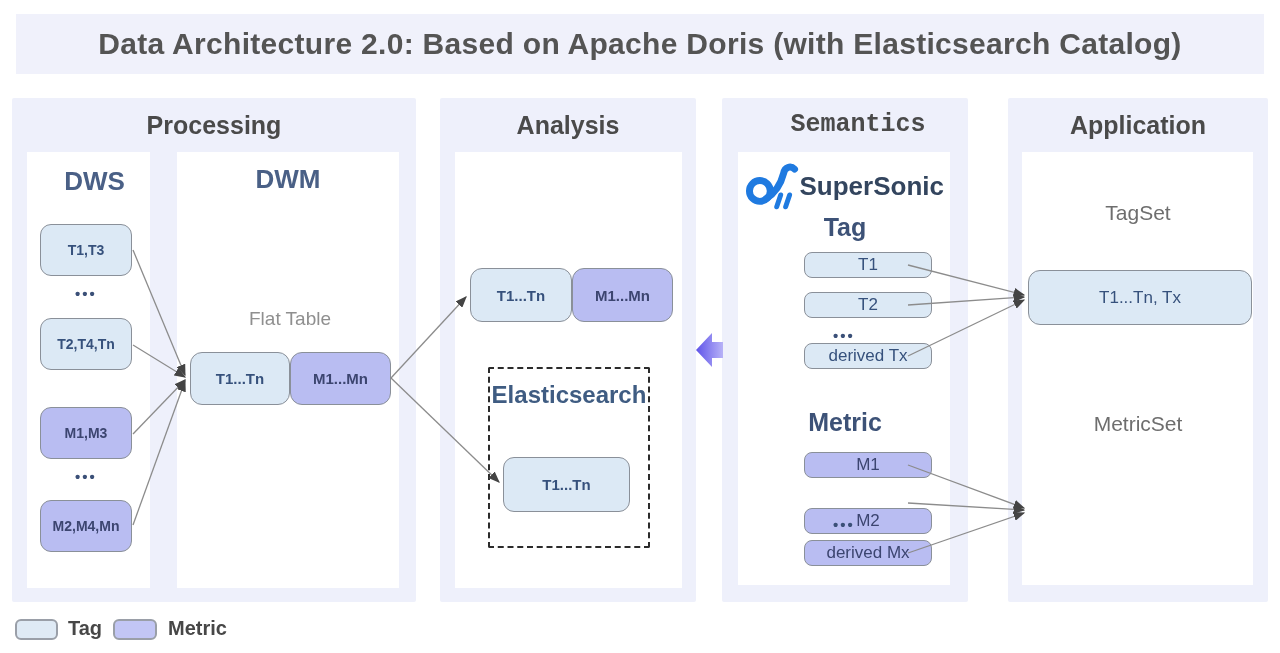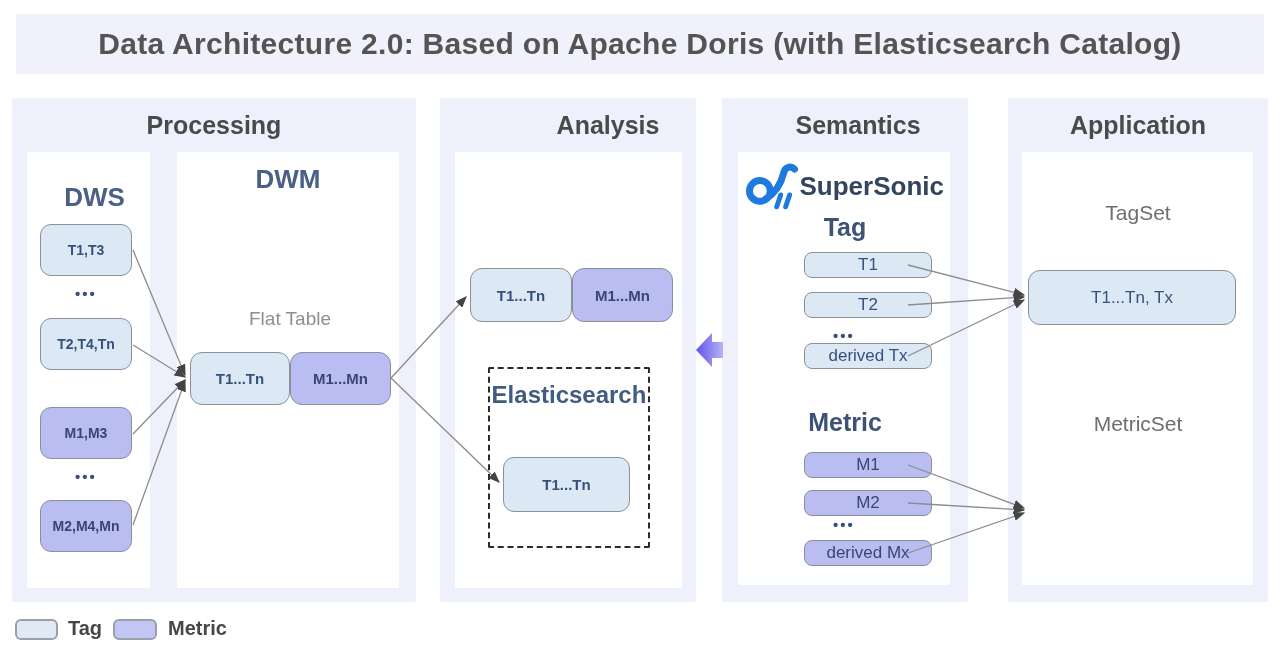--- a/index.html
+++ b/index.html
@@ -15,33 +15,33 @@
   .titlebar span { font-size: 30px; font-weight: bold; color: #545454; letter-spacing: .3px; }
 
   .panel { background: #eef0fb; border-radius: 2px; }
   .p-processing  { left: 12px;   top: 98px; width: 404px; height: 504px; }
   .p-analysis    { left: 440px;  top: 98px; width: 256px; height: 504px; }
   .p-semantics   { left: 722px;  top: 98px; width: 246px; height: 504px; }
   .p-application { left: 1008px; top: 98px; width: 260px; height: 504px; }
 
   .section-title { font-size: 25px; font-weight: bold; color: #4a4a4a; text-align: center; height: 36px; line-height: 36px; }
   .st-processing  { left: 12px;   top: 107px; width: 404px; text-align: center; }
-  .st-analysis    { left: 440px;  top: 107px; width: 256px; margin-left: 40px; }
-  .st-semantics   { left: 722px;  top: 107px; width: 272px; }
+  .st-analysis    { left: 440px;  top: 107px; width: 256px; }
+  .st-semantics   { left: 722px;  top: 107px; width: 272px; font-family: Liberation Mono, monospace; }
   .st-application { left: 1008px; top: 107px; width: 260px; }
 
   .white-col { background: #ffffff; }
   .wc-dws { left: 27px;   top: 152px; width: 123px; height: 436px; }
   .wc-dwm { left: 177px;  top: 152px; width: 222px; height: 436px; }
   .wc-ana { left: 455px;  top: 152px; width: 227px; height: 436px; }
   .wc-sem { left: 738px;  top: 152px; width: 212px; height: 433px; }
   .wc-app { left: 1022px; top: 152px; width: 231px; height: 433px; }
 
   .col-label { font-size: 26px; font-weight: bold; color: #4a6086; text-align: center; height: 34px; line-height: 34px; }
-  .cl-dws { left: 27px;  top: 180px; width: 135px; }
+  .cl-dws { left: 27px;  top: 164px; width: 135px; }
   .cl-dwm { left: 177px; top: 162px; width: 222px; }
 
   .box {
     display: flex; align-items: center; justify-content: center;
     border: 1.5px solid #8a9099; border-radius: 11px;
     font-weight: bold; color: #36517c;
   }
   .tag-fill    { background: #dce9f5; }
   .metric-fill { background: #b9bdf2; color: #3c4570; }
 
@@ -65,21 +65,21 @@
   .ss-logo { left: 744px; top: 160px; width: 200px; height: 52px; display: flex; align-items: center; }
   .ss-text { font-size: 26px; font-weight: bold; color: #33455e; }
 
   .sem-heading { width: 246px; text-align: center; font-size: 25px; font-weight: 600; color: #3d5277; }
   .sh-tag    { left: 722px; top: 213px; }
   .sh-metric { left: 722px; top: 408px; }
   .sem-box { left: 780px; width: 128px; height: 26px; font-size: 17px; font-weight: normal; border-radius: 8px; margin-left: 24px; }
   .sem-dots { left: 780px; width: 128px; }
 
   .app-heading { left: 1008px; width: 260px; text-align: center; font-size: 21px; color: #6e6e6e; }
-  .app-box { left: 1028px; width: 208px; height: 55px; font-size: 17px; font-weight: normal; border-radius: 12px; }
+  .app-box { left: 1028px; width: 224px; height: 55px; font-size: 17px; font-weight: normal; border-radius: 12px; }
 
   .legend-swatch { height: 21px; border: 2px solid #9a9fa8; border-radius: 6px; }
   .lg-tag-sw    { left: 15px;  top: 619px; width: 43px; background: #dfeaf5; }
   .lg-met-sw    { left: 113px; top: 619px; width: 44px; background: #c2c6f5; }
   .legend-label { top: 617px; font-size: 20px; font-weight: 600; color: #474747; }
   .lg-tag-lb { left: 68px; }
   .lg-met-lb { left: 168px; }
 
   svg.overlay { left: 0; top: 0; width: 1280px; height: 653px; pointer-events: none; }
 </style>
@@ -137,21 +137,21 @@
     <span class="ss-text">SuperSonic</span>
   </div>
   <div class="abs sem-heading sh-tag">Tag</div>
   <div class="abs box tag-fill sem-box" style="top:252px">T1</div>
   <div class="abs box tag-fill sem-box" style="top:292px">T2</div>
   <div class="abs dots sem-dots" style="top:327px">•••</div>
   <div class="abs box tag-fill sem-box" style="top:343px">derived Tx</div>
 
   <div class="abs sem-heading sh-metric">Metric</div>
   <div class="abs box metric-fill sem-box" style="top:452px">M1</div>
-  <div class="abs box metric-fill sem-box" style="top:490px">M2</div>
+  <div class="abs box metric-fill sem-box" style="top:508px">M2</div>
   <div class="abs dots sem-dots" style="top:516px">•••</div>
   <div class="abs box metric-fill sem-box" style="top:540px">derived Mx</div>
 
   <div class="abs app-heading" style="top:201px">TagSet</div>
   <div class="abs box tag-fill app-box" style="top:270px">T1...Tn, Tx</div>
   <div class="abs app-heading" style="top:412px">MetricSet</div>
 
   <div class="abs legend-swatch lg-tag-sw"></div>
   <div class="abs legend-label lg-tag-lb">Tag</div>
   <div class="abs legend-swatch lg-met-sw"></div>

